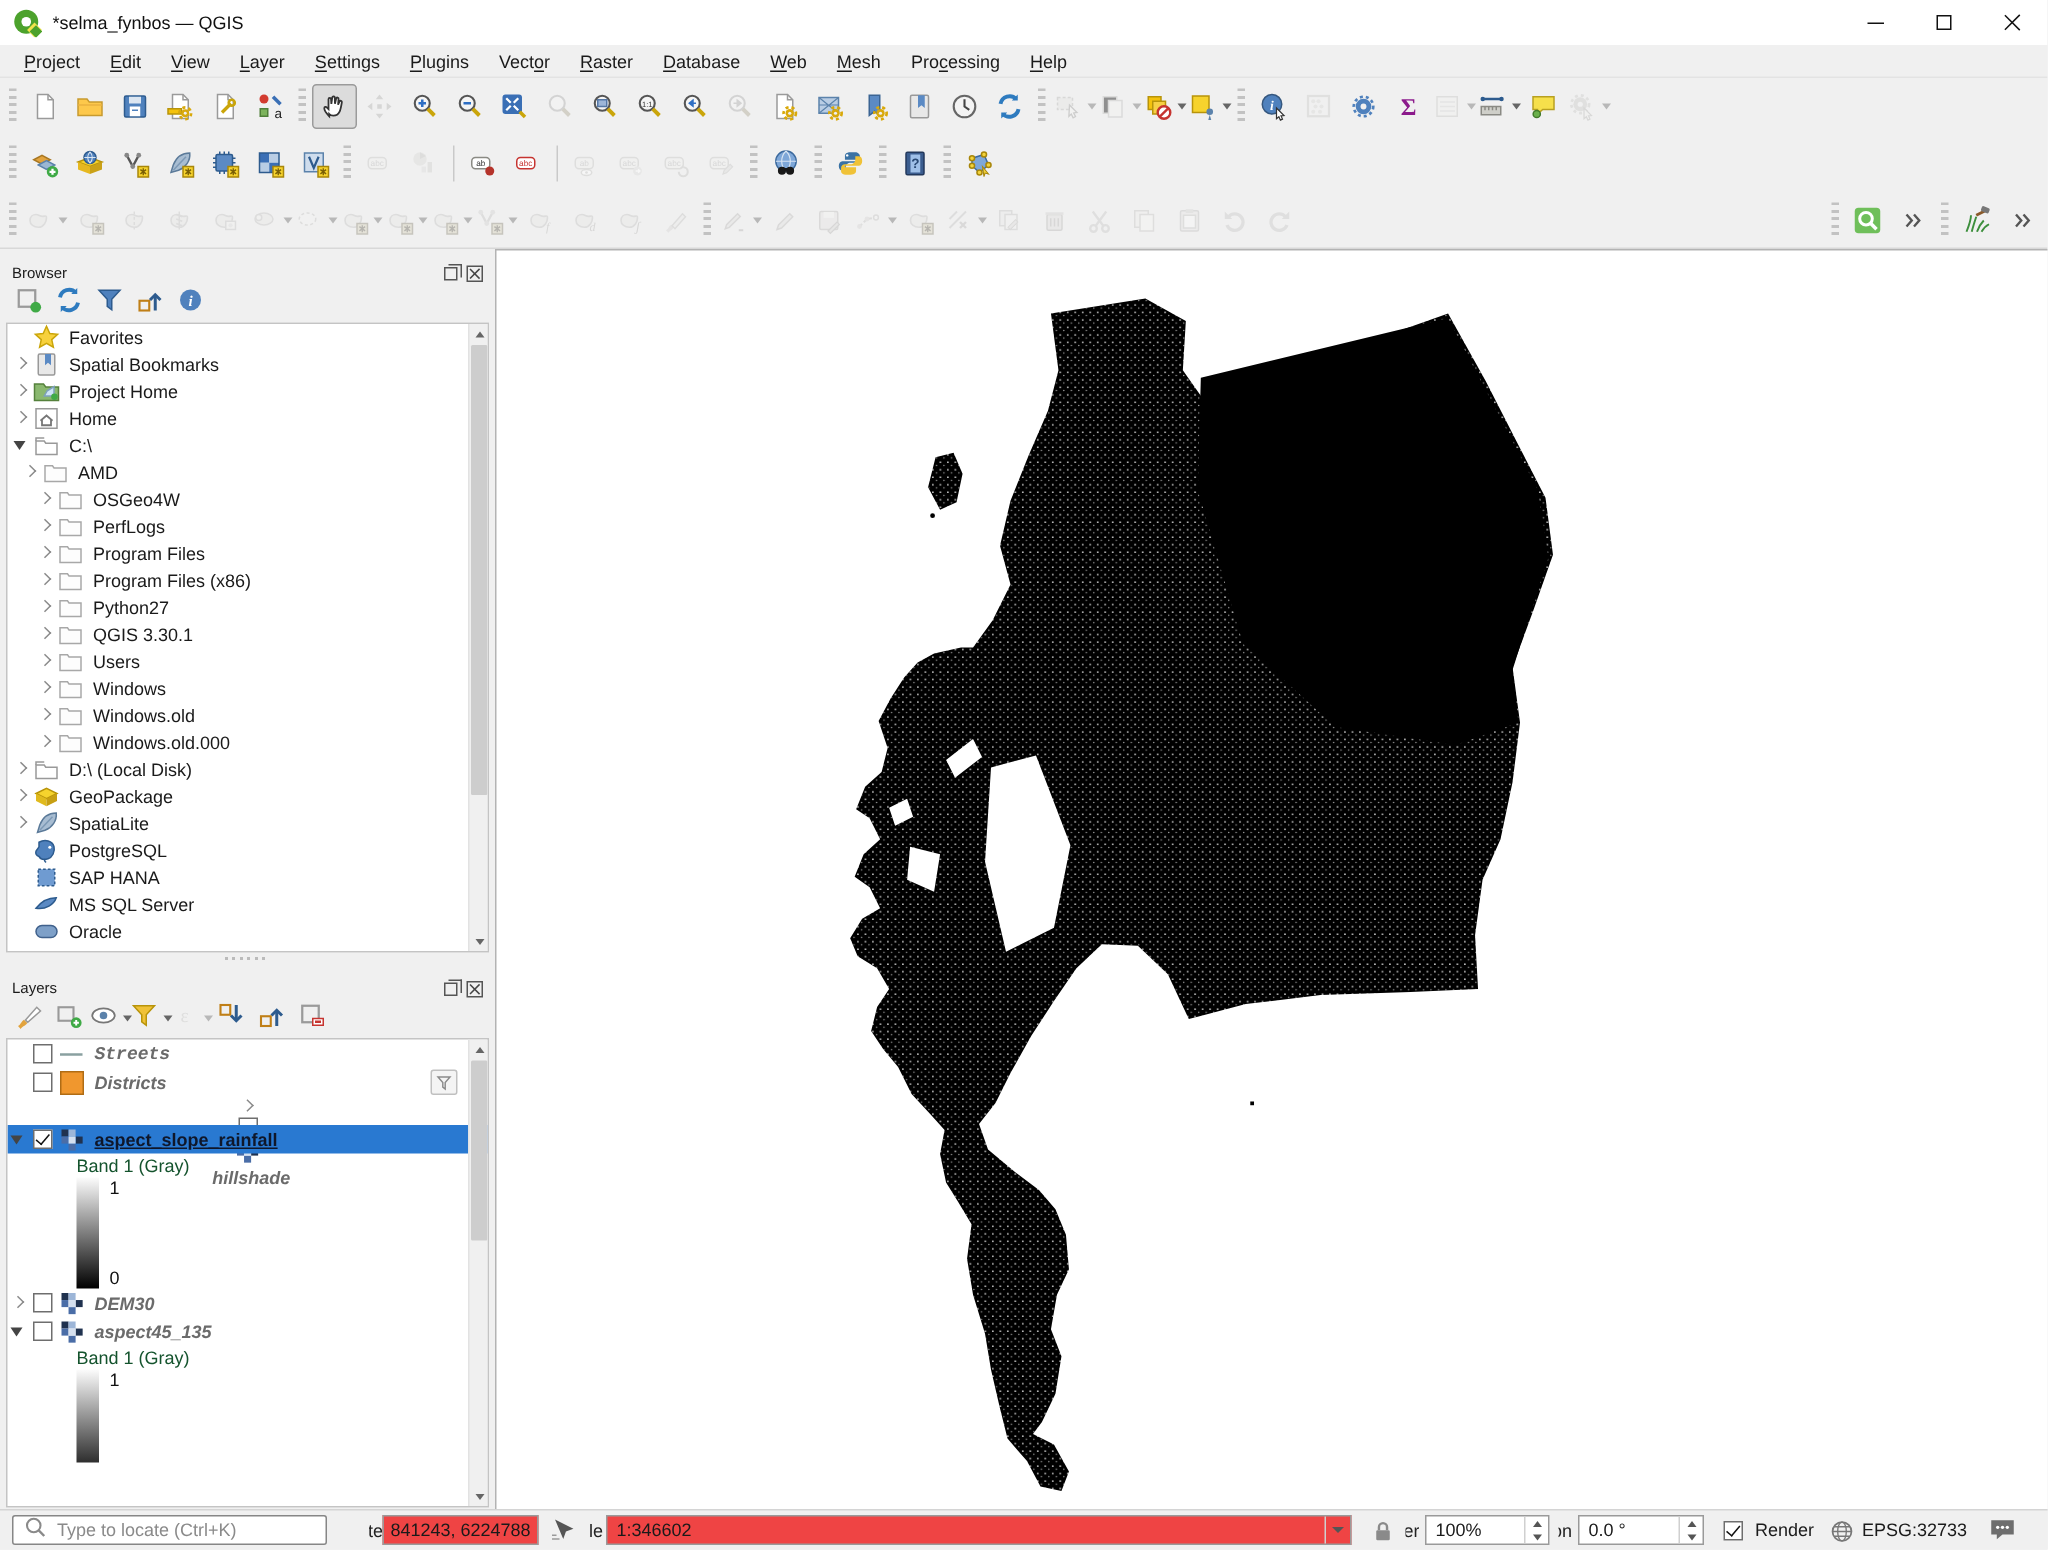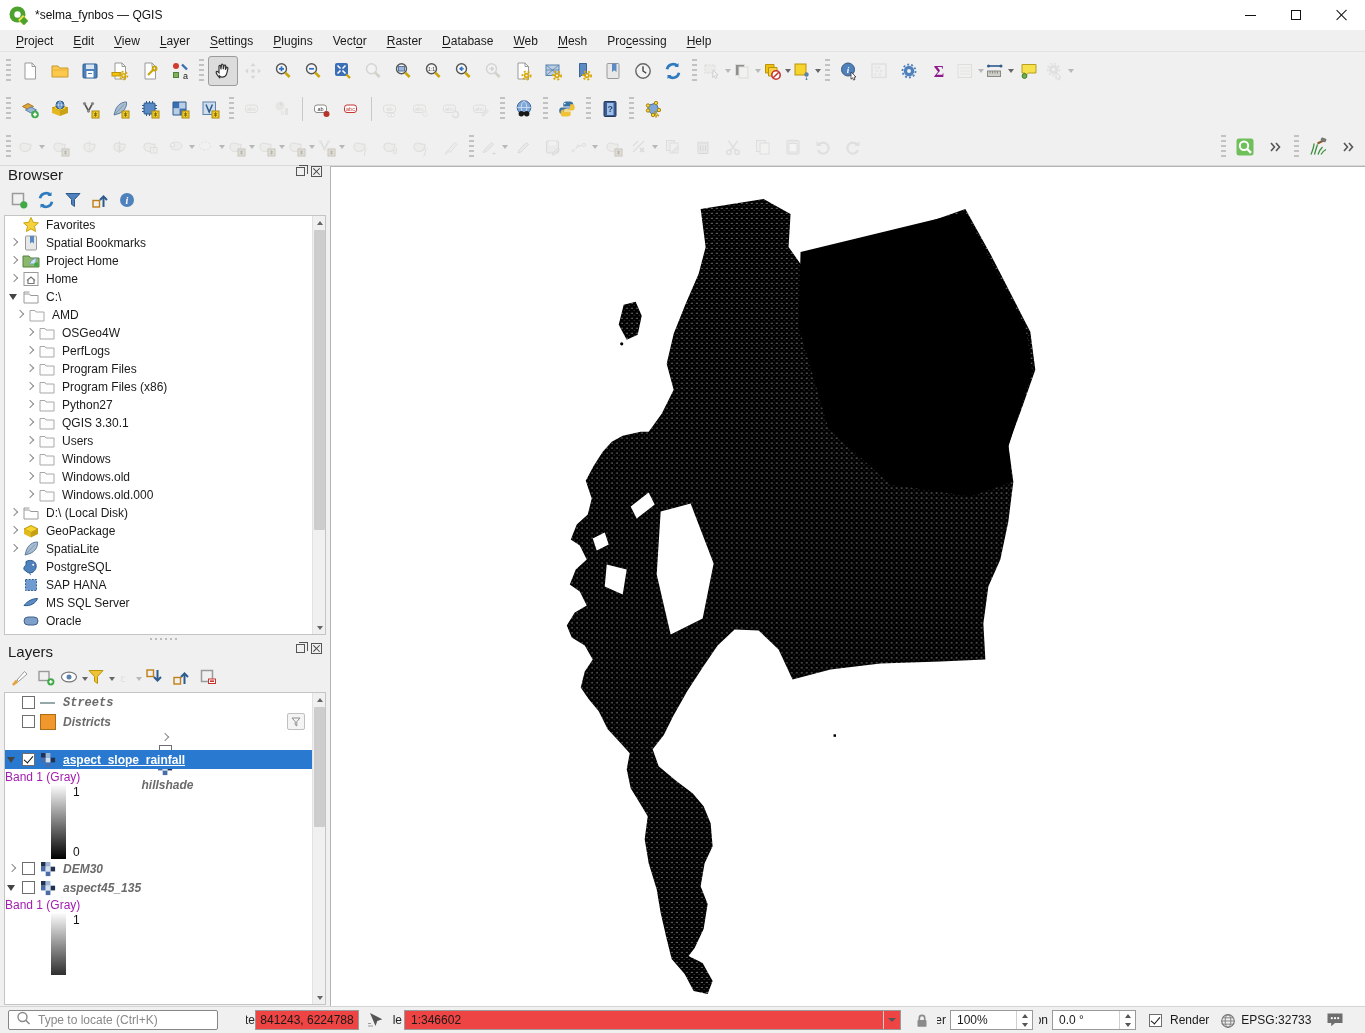--- a/index.html
+++ b/index.html
@@ -21,21 +21,21 @@
   #tb3{border-bottom:1px solid #d8d8d8}
   .tb-btn{width:30px;height:30px;display:inline-flex;align-items:center;justify-content:center;border-radius:3px;position:relative;flex:0 0 auto}
   .tb-btn svg{display:block}
   .tb-btn.active{background:#dcdcdc;border:1px solid #9b9b9b}
   .tb-btn.dis{opacity:.4;filter:grayscale(85%)}
   .tb-sep{display:inline-block;width:1px;height:24px;background:#c9c9c9;margin:0 4px;flex:0 0 auto}
   .tb-handle{display:inline-block;width:5px;height:24px;margin:0 4px;background:repeating-linear-gradient(to bottom,#c2c2c2 0 2px,transparent 2px 5px);flex:0 0 auto}
   .tb-spring{flex:1 1 auto}
   .dd{width:0;height:0;border-left:3.5px solid transparent;border-right:3.5px solid transparent;border-top:4px solid #666;margin-left:3px;flex:0 0 auto}
   .left-col{position:absolute;top:166px;left:0;width:330px;bottom:27px;background:#f0f0f0}
-  .panel-header{height:22px;display:flex;align-items:flex-start;padding:0 8px;font-size:15px}
+  .panel-header{height:22px;display:flex;align-items:flex-end;padding:0 8px;font-size:10px}
   .panel-hbtns{margin-left:auto;display:flex;gap:6px;align-items:center}
   .ph-float{width:9px;height:9px;border:1px solid #555;position:relative}
   .ph-float::before{content:"";position:absolute;left:2px;top:-3px;width:8px;height:8px;border:1px solid #555;border-left:none;border-bottom:none}
   .ph-close{position:relative;width:11px;height:11px;border:1px solid #555}
   .ph-close::before,.ph-close::after{content:"";position:absolute;left:4px;top:0px;width:1.2px;height:9px;background:#444}
   .ph-close::before{transform:rotate(45deg)}.ph-close::after{transform:rotate(-45deg)}
   .panel-tools{height:27px;display:flex;align-items:center;gap:3px;padding:0 7px}
   .pt-btn{width:24px;height:24px;display:flex;align-items:center;justify-content:center;border-radius:3px}
   .pt-btn.dis{opacity:.4;filter:grayscale(85%)}
   .tree{position:relative;background:#fff;border:1px solid #c4c4c4;margin:0 4px;overflow:hidden}
@@ -44,22 +44,22 @@
   .trow{height:18px;display:flex;align-items:center;position:relative}
   .trow .lbl{margin-left:5px;white-space:nowrap}
   .chev{width:14px;height:14px;flex:0 0 14px;position:relative}
   .chev.c::before{content:"";position:absolute;left:4px;top:3px;width:5px;height:5px;border-right:1.4px solid #8a8a8a;border-top:1.4px solid #8a8a8a;transform:rotate(45deg)}
   .chev.e::before{content:"";position:absolute;left:2px;top:4px;width:0;height:0;border-left:4.5px solid transparent;border-right:4.5px solid transparent;border-top:6px solid #444}
   .ticon{width:20px;height:20px;flex:0 0 20px;display:flex;align-items:center;justify-content:center}
   .cbx{width:13px;height:13px;border:1px solid #6e6e6e;background:#fff;flex:0 0 13px;margin:0 3px;position:relative}
   .cbx.on::before{content:"";position:absolute;left:3px;top:0px;width:4px;height:8px;border-right:1.8px solid #111;border-bottom:1.8px solid #111;transform:rotate(40deg)}
   .layer-name{font-style:italic;font-weight:bold;color:#6b6b6b}
   .trow.sel{background:#2979d1}
-  .trow.sel .layer-name{color:#ffffff;font-style:normal;text-decoration:underline}
-  .legend-band{height:16px;display:flex;align-items:center;color:#a21caf}
+  .trow.sel .layer-name{color:#0f172a;font-style:normal;text-decoration:underline}
+  .legend-band{margin-left:46px;height:16px;display:flex;align-items:center;color:#14532d}
   .legend-ramp-wrap{margin-left:46px;display:flex}
   .ramp{width:15px;background:linear-gradient(#fcfcfc,#000)}
   .ramp.cut{background:linear-gradient(#fcfcfc,#2e2e2e)}
   .ramp-labels{display:flex;flex-direction:column;justify-content:space-between;margin-left:7px;color:#111}
   .filter-badge{position:absolute;right:20px;top:1px;width:18px;height:17px;border:1px solid #c0c0c0;border-radius:2px;background:#f4f4f4;display:flex;align-items:center;justify-content:center}
   .vscroll{position:absolute;top:0;right:0;width:13px;bottom:0;background:#f0f0f0;border-left:1px solid #e2e2e2}
   .vs-up,.vs-down{position:absolute;left:0;width:13px;height:13px;display:flex;align-items:center;justify-content:center}
   .vs-up{top:0}.vs-down{bottom:0}
   .vs-up::before{content:"";border-left:3.5px solid transparent;border-right:3.5px solid transparent;border-bottom:4.5px solid #666}
   .vs-down::before{content:"";border-left:3.5px solid transparent;border-right:3.5px solid transparent;border-top:4.5px solid #666}

